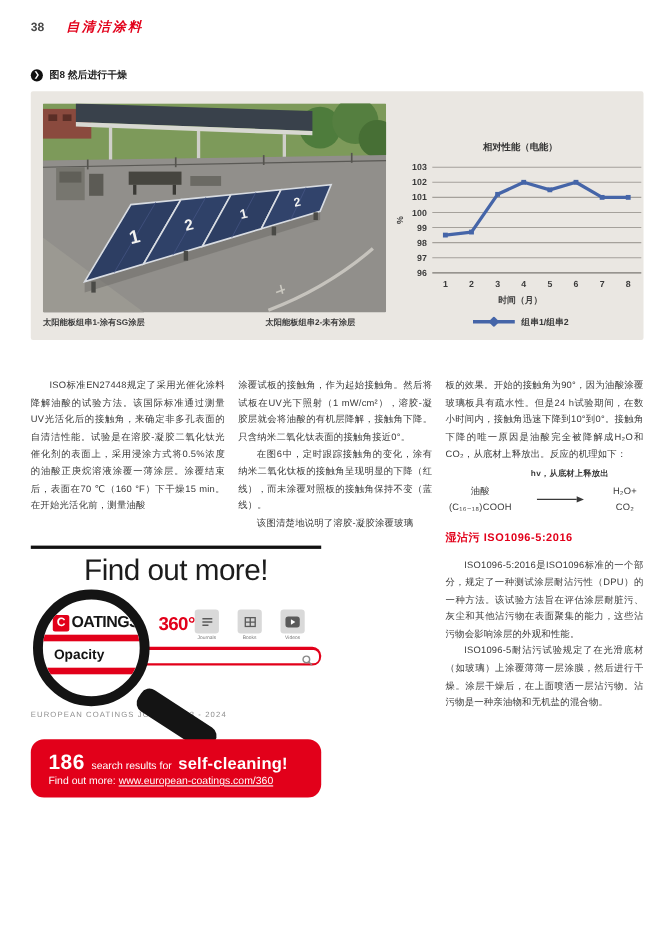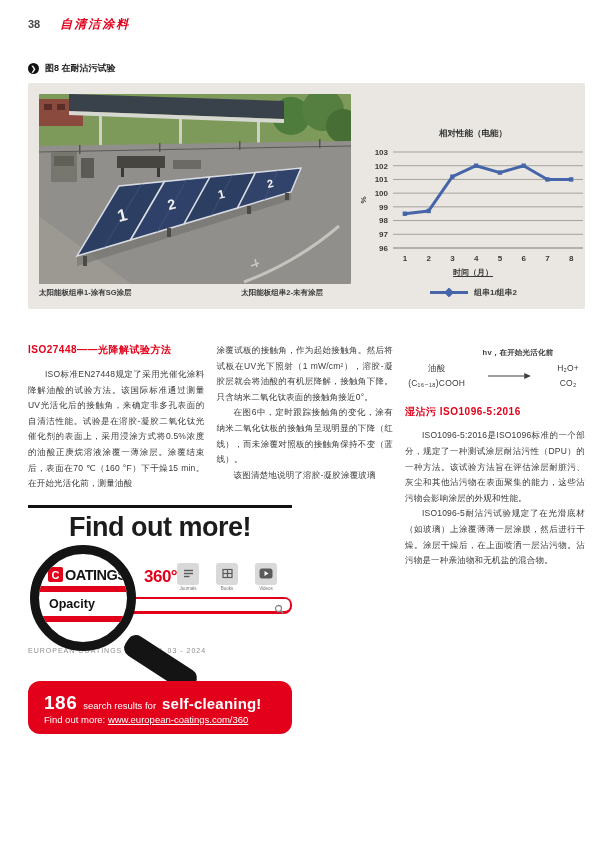--- a/index.html
+++ b/index.html
@@ -36,21 +36,21 @@
   }
   .photo-wrap{width:312px;}
   .photo-wrap svg{display:block;border-radius:1px;}
   .photo-captions{display:flex;justify-content:space-between;margin-top:4px;width:312px;}
   .photo-captions span{font-size:7.5px;font-weight:bold;color:#3c3c3c;}
   .photo-captions span:last-child{margin-right:28px;}
 
   .chart{flex:1;margin-left:6px;margin-top:34px;display:flex;flex-direction:column;align-items:center;}
   .chart-title{font-size:8.5px;font-weight:bold;color:#333;margin-bottom:4px;}
   .chart svg text.tick{font-size:8px;font-weight:bold;fill:#3a3a3a;font-family:"Liberation Sans","DejaVu Sans",sans-serif;}
-  .chart-xlabel{font-size:8px;font-weight:bold;margin-top:1px;text-decoration:underline;}
+  .chart-xlabel{font-size:8px;font-weight:bold;margin-top:1px;}
   .chart-legend{display:flex;align-items:center;gap:5px;margin-top:9px;}
   .chart-legend .lbl{font-size:8px;font-weight:bold;}
 
   
   .main{display:flex;margin-top:34px;gap:12px;}
   .leftgroup{width:365px;}
   .cols{display:flex;gap:12px;}
   .col{width:176.5px;font-size:8.5px;line-height:15.6px;text-align:justify;letter-spacing:.2px;}
   .col3{width:180px;font-size:8.5px;line-height:15.6px;text-align:justify;letter-spacing:.2px;}
   .redhead{color:var(--red);font-size:10px;font-weight:bold;letter-spacing:.5px;line-height:14px;margin-bottom:10px;text-align:left;}
@@ -58,21 +58,21 @@
   p.ind{text-indent:2em;}
   .formula{margin:2px 0 0;text-align:center;}
   .formula .cond{font-size:7.5px;font-weight:bold;margin-left:46px;}
   .formula .rx{display:flex;align-items:center;justify-content:center;gap:20px;font-size:8.5px;}
   .formula svg{display:block;}
 
   
   .ad{width:264px;margin-top:13px;}
   .ad-rule{height:3px;background:#111;}
   .ad-headline{
-    font-size:27px;font-weight:700;color:#1c1c1c;text-align:center;
+    font-size:27px;font-weight:400;color:#1c1c1c;text-align:center;
     letter-spacing:-.5px;margin:4px 0 2px;
   }
   .ad-stage{position:relative;height:132px;}
   .ad-logo-suffix{position:absolute;left:116px;top:22px;color:var(--red);font-weight:800;font-size:17px;letter-spacing:-.5px;}
   .ad-nav{position:absolute;left:148px;top:18px;display:flex;gap:15px;}
   .tile{display:flex;flex-direction:column;align-items:center;width:24px;}
   .tile-icon{width:22px;height:22px;background:#d9d9d9;border-radius:3px;display:flex;align-items:center;justify-content:center;}
   .tile-label{font-size:4.5px;color:#777;margin-top:1px;}
   .ad-search{
     position:absolute;left:62px;top:52px;right:0;height:17px;
@@ -112,21 +112,21 @@
 
 <div class="page">
 
   <div class="hdr">
     <span class="pagenum">38</span>
     <span class="section-title">自清洁涂料</span>
   </div>
 
   <div class="figlabel">
     <span class="bullet">❯</span>
-    <span class="txt">图8 在耐沾污试验</span>
+    <span class="txt">图8 然后进行干燥</span>
   </div>
 
   <div class="figpanel">
     <div class="photo-wrap">
       <svg width="312" height="190" viewBox="0 0 312 190">
 
         <rect x="0" y="0" width="312" height="56" fill="#7d9a5a"></rect>
 
         <rect x="0" y="5" width="44" height="27" fill="#8a4a3e"></rect>
         <rect x="5" y="10" width="8" height="6" fill="#5a2e26"></rect>
@@ -236,21 +236,20 @@
         </svg>
         <span class="lbl">组串1/组串2</span>
       </div>
     </div>
   </div>
 
   <div class="main">
     <div class="leftgroup">
       <div class="cols">
         <div class="col">
-          <div class="redhead">ISO27448——光降解试验方法</div>
           <p class="ind">ISO标准EN27448规定了采用光催化涂料降解油酸的试验方法。该国际标准通过测量UV光活化后的接触角，来确定非多孔表面的自清洁性能。试验是在溶胶-凝胶二氧化钛光催化剂的表面上，采用浸涂方式将0.5%浓度的油酸正庚烷溶液涂覆一薄涂层。涂覆结束后，表面在70 ℃（160 °F）下干燥15 min。在开始光活化前，测量油酸</p>
         </div>
         <div class="col">
           <p>涂覆试板的接触角，作为起始接触角。然后将试板在UV光下照射（1 mW/cm²），溶胶-凝胶层就会将油酸的有机层降解，接触角下降。只含纳米二氧化钛表面的接触角接近0°。</p>
           <p class="ind">在图6中，定时跟踪接触角的变化，涂有纳米二氧化钛板的接触角呈现明显的下降（红线），而未涂覆对照板的接触角保持不变（蓝线）。</p>
           <p class="ind">该图清楚地说明了溶胶-凝胶涂覆玻璃</p>
         </div>
       </div>
 
       <div class="ad">
@@ -319,22 +318,23 @@
             <span class="kw">self-cleaning!</span>
           </div>
           <div class="l2">
             <span>Find out more: </span><a href="#">www.european-coatings.com/360</a>
           </div>
         </div>
       </div>
     </div>
 
     <div class="col3">
+      <p>板的效果。开始的接触角为90°，因为油酸涂覆玻璃板具有疏水性。但是24 h试验期间，在数小时间内，接触角迅速下降到10°到0°。接触角下降的唯一原因是油酸完全被降解成H₂O和CO₂，从底材上释放出。反应的机理如下：</p>
       <div class="formula">
-        <div class="cond">hv，在开始光活化前</div>
+        <div class="cond">hv，从底材上释放出</div>
         <div class="rx">
           <span>油酸 (C₁₆₋₁₈)COOH</span>
           <svg width="52" height="8" viewBox="0 0 52 8">
             <line x1="0" y1="4" x2="44" y2="4" stroke="#3a3a3a" stroke-width="1.2"></line>
             <polygon points="44,0.5 52,4 44,7.5" fill="#3a3a3a"></polygon>
           </svg>
           <span>H₂O+ CO₂</span>
         </div>
       </div>
       <div class="redhead2">湿沾污 ISO1096-5:2016</div>

